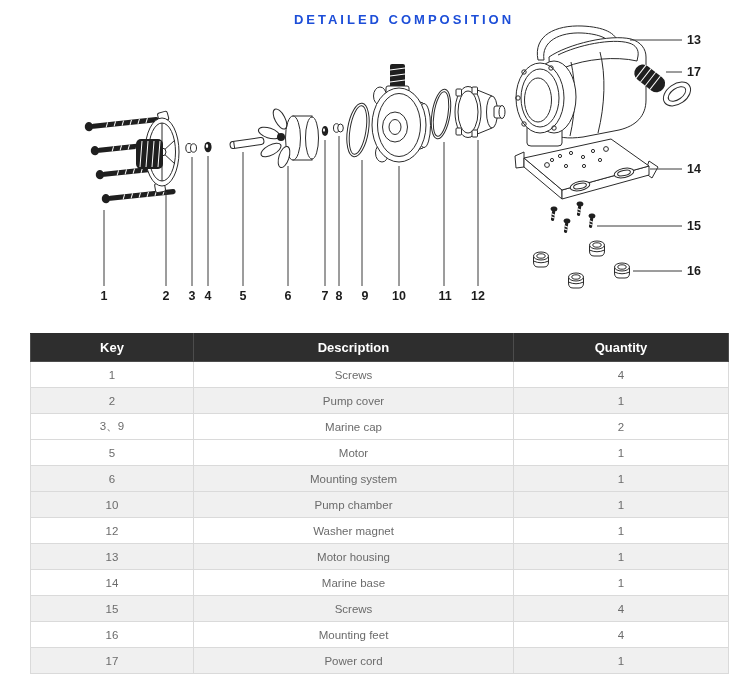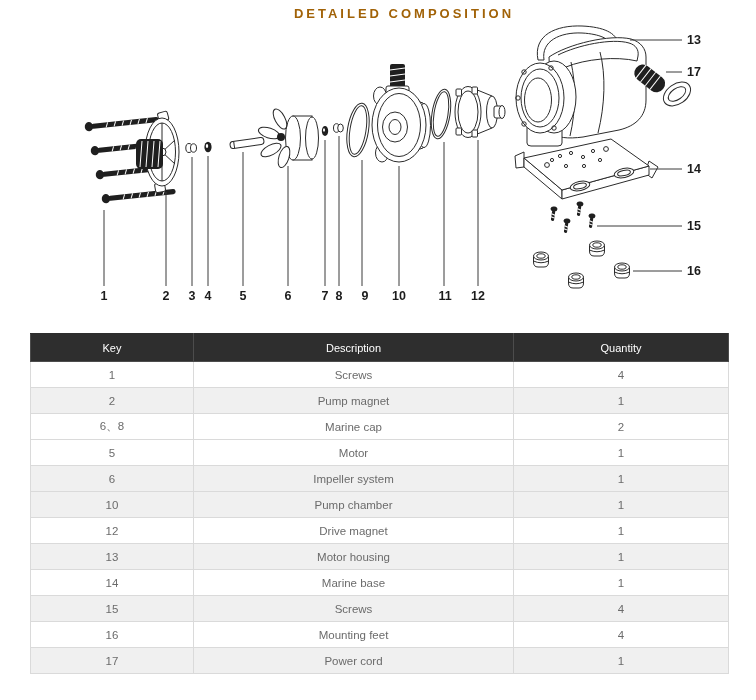--- a/index.html
+++ b/index.html
@@ -1,39 +1,39 @@
 <!DOCTYPE html>
 <html><head>
 <meta charset="utf-8">
 <style>
   html,body { margin:0; padding:0; background:#ffffff; }
   .page {
     position:relative; width:756px; height:700px; background:#ffffff;
     font-family:"Liberation Sans", sans-serif; overflow:hidden;
   }
   .title {
-    position:absolute; top:6px; left:0; width:100%; box-sizing:border-box;
+    position:absolute; top:12px; left:0; width:100%; box-sizing:border-box;
     padding-left:52px; text-align:center;
-    font-size:13px; font-weight:bold; letter-spacing:3px; color:#a16207;
+    font-size:13px; font-weight:bold; letter-spacing:3px; color:#1d4ed8;
   }
   svg.diagram { position:absolute; top:0; left:0; }
   .ln  { stroke:#2b2b2b; fill:none; stroke-width:1; }
   .wh  { fill:#ffffff; stroke:#2b2b2b; stroke-width:1; }
   .dk  { fill:#1f1f1f; stroke:none; }
   .lead { stroke:#3a3a3a; stroke-width:1; }
   .callout { font-family:"Liberation Sans",sans-serif; font-size:12.5px; font-weight:bold; fill:#1c1c1c; }
   .tickw { stroke:#ffffff; stroke-width:1; }
 
   table.parts {
     position:absolute; top:333px; left:30px; width:698px;
     border-collapse:collapse; table-layout:fixed;
     font-size:11.5px; color:#6b6b6b;
   }
   table.parts th {
-    background:#2e2e2e; color:#ffffff; font-size:11px; font-weight:normal;
+    background:#2e2e2e; color:#ffffff; font-size:13px; font-weight:bold;
     height:25px; border:1px solid #4c4c4c; border-top:1px solid #2e2e2e;
   }
   table.parts td {
     height:23px; text-align:center; background:#ffffff;
     border:1px solid #dadada;
   }
   table.parts tr.alt td { background:#f0f0f0; }
 </style>
 </head>
 <body>
@@ -299,46 +299,46 @@
       </tr>
     </thead>
     <tbody>
       <tr>
         <td>1</td>
         <td>Screws</td>
         <td>4</td>
       </tr>
       <tr class="alt">
         <td>2</td>
-        <td>Pump magnet</td>
-        <td>1</td>
-      </tr>
-      <tr>
-        <td>6、8</td>
+        <td>Pump cover</td>
+        <td>1</td>
+      </tr>
+      <tr>
+        <td>3、9</td>
         <td>Marine cap</td>
         <td>2</td>
       </tr>
       <tr>
         <td>5</td>
         <td>Motor</td>
         <td>1</td>
       </tr>
       <tr class="alt">
         <td>6</td>
-        <td>Impeller system</td>
+        <td>Mounting system</td>
         <td>1</td>
       </tr>
       <tr class="alt">
         <td>10</td>
         <td>Pump chamber</td>
         <td>1</td>
       </tr>
       <tr>
         <td>12</td>
-        <td>Drive magnet</td>
+        <td>Washer magnet</td>
         <td>1</td>
       </tr>
       <tr class="alt">
         <td>13</td>
         <td>Motor housing</td>
         <td>1</td>
       </tr>
       <tr>
         <td>14</td>
         <td>Marine base</td>

